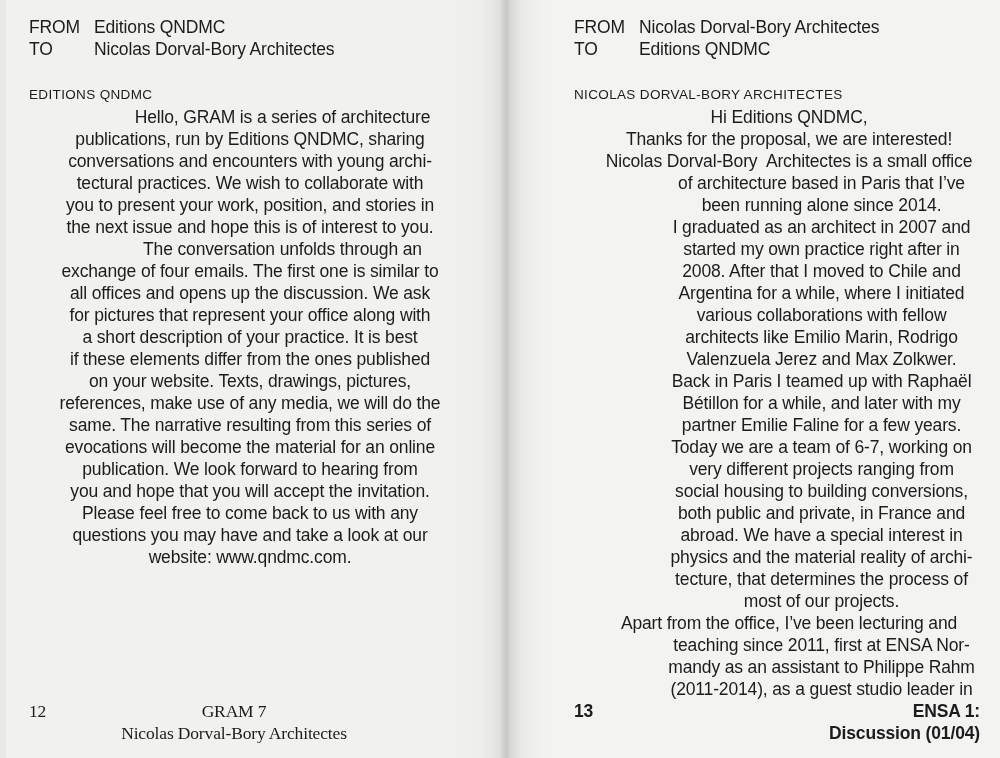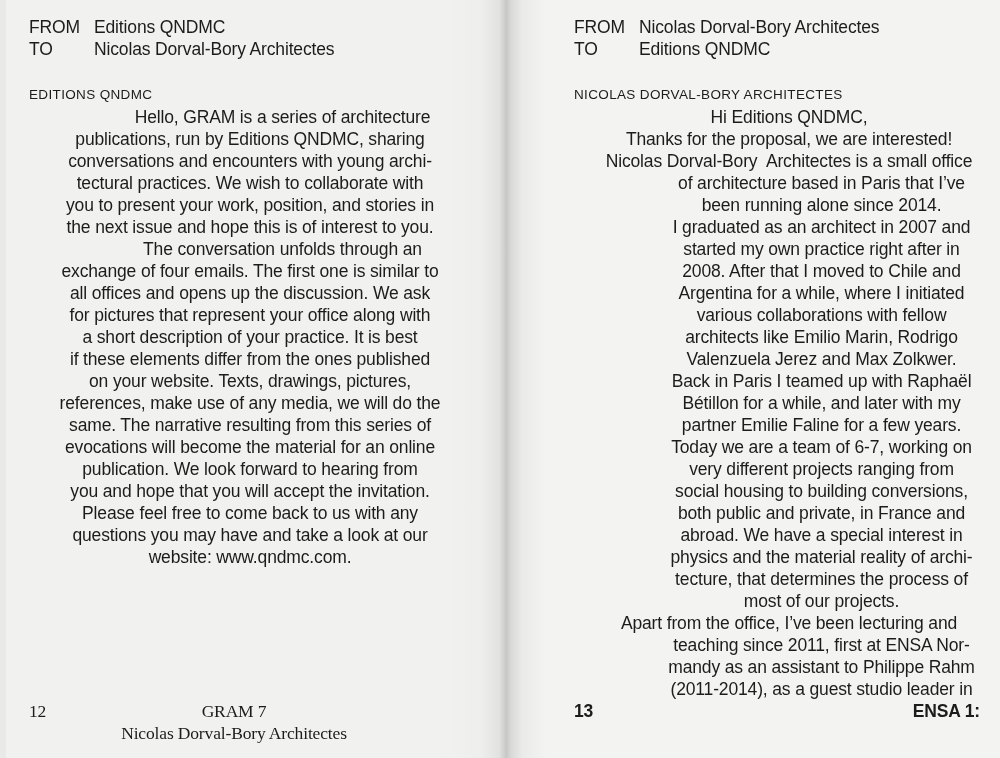--- a/index.html
+++ b/index.html
@@ -168,18 +168,19 @@
 most of our projects.</p>
         <p class="p p-hang">Apart from the office, I’ve been lecturing and
 teaching since 2011, first at ENSA Nor-
 mandy as an assistant to Philippe Rahm
 (2011-2014), as a guest studio leader in</p>
       </div>
 
       <div class="footer footer-right-col">
         <span class="page-num">13</span>
         <div class="footer-line">ENSA 1:</div>
+        <div class="footer-line">Discussion (01/04)</div>
       </div>
 
     </div>
   </div>
 
 </div>
 
 </body></html>

